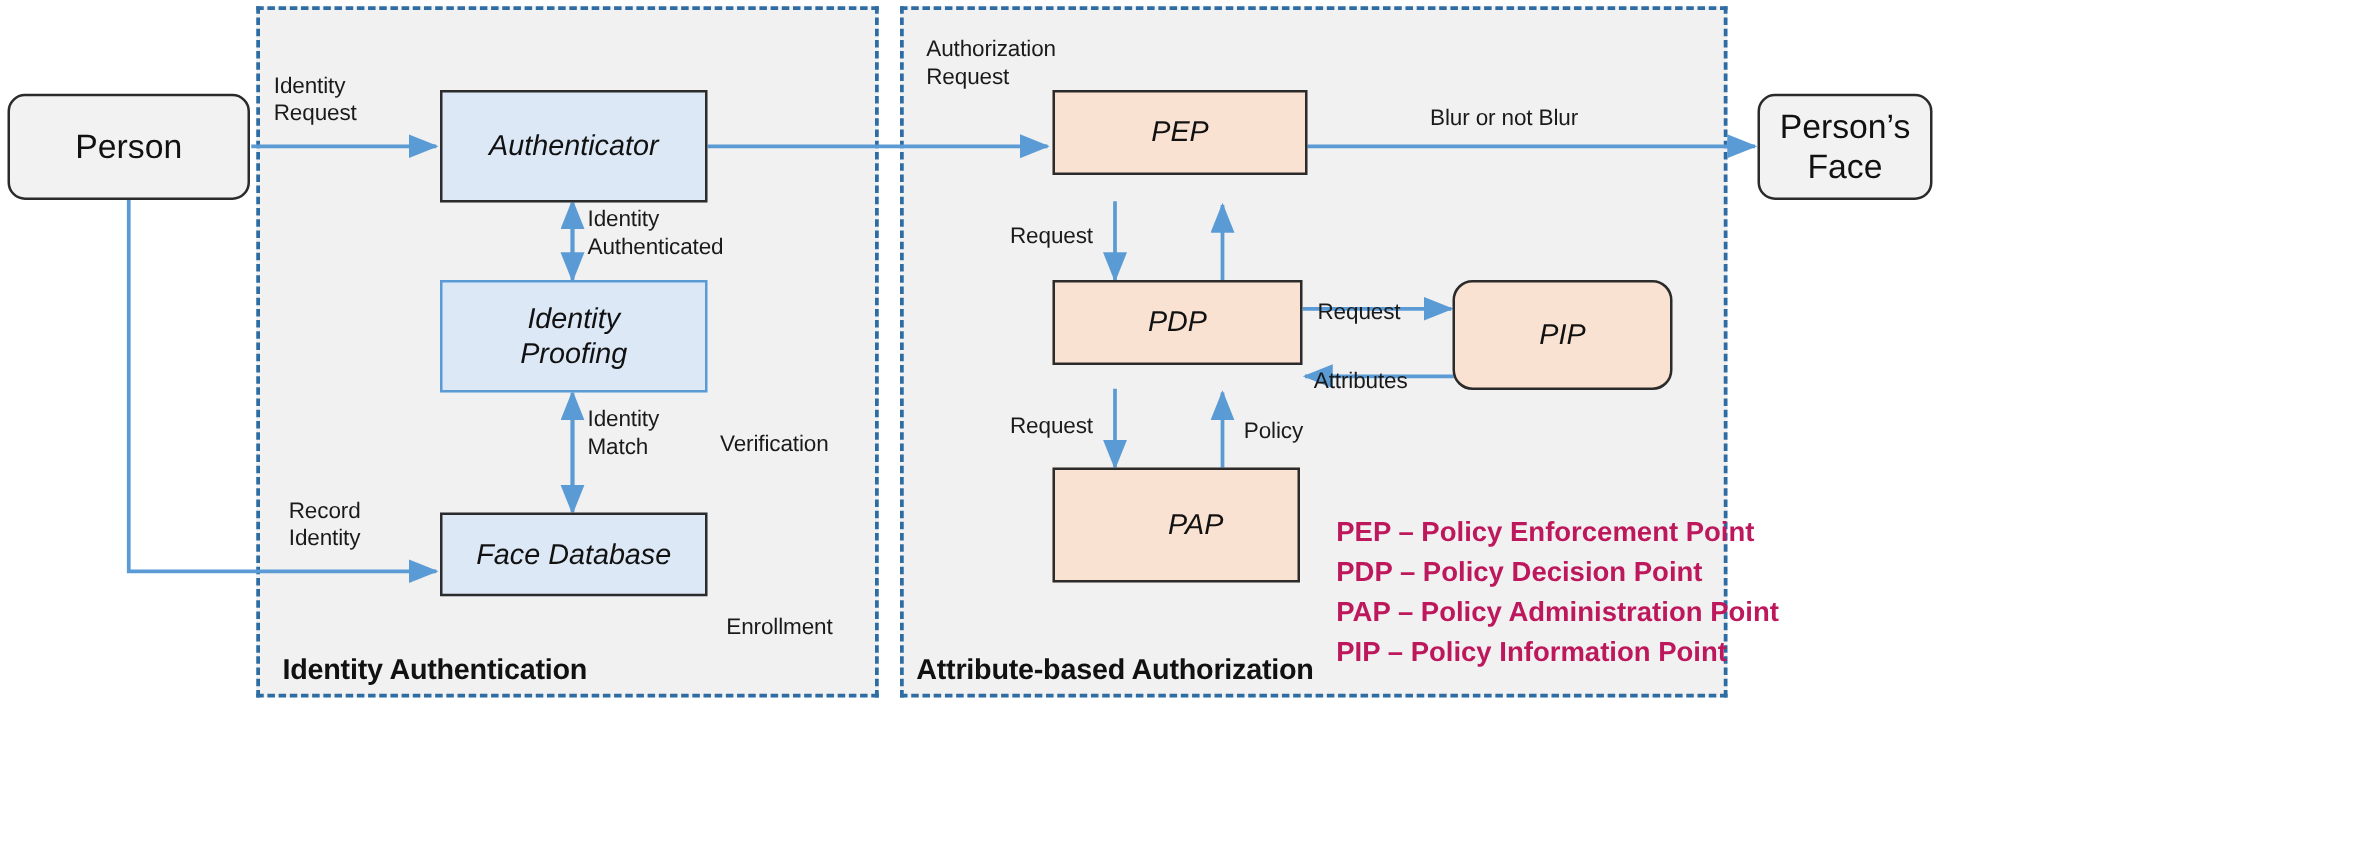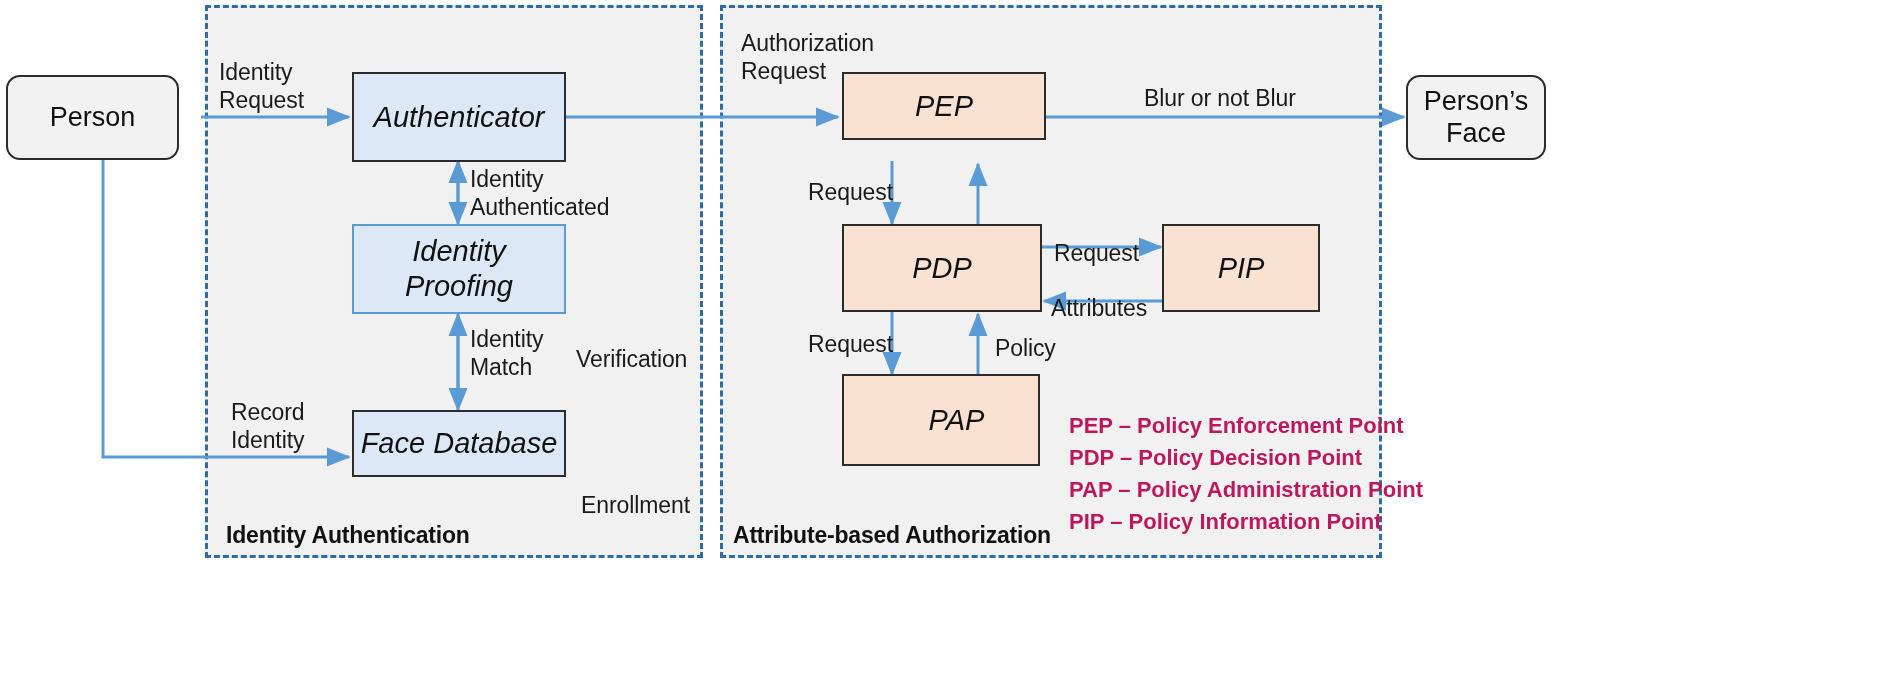--- a/index.html
+++ b/index.html
@@ -49,32 +49,32 @@
 
   
   .node{
     position:absolute;
     box-sizing:border-box;
     display:flex;
     align-items:center;
     justify-content:center;
     text-align:center;
     font-style:italic;
-    font-size:29px;
+    font-size:23px;
     color:#111;
     line-height:1.2;
   }
   .node.blue{ background:#dce8f6; border:2.5px solid #2b2b2b; }
   .node.blue-thin{ background:#dce8f6; border:2px solid #5b9bd5; }
   .node.peach{ background:#fae2d2; border:2.5px solid #2b2b2b; }
 
   
   .elabel{
     position:absolute;
-    font-size:23px;
+    font-size:18px;
     color:#1a1a1a;
     line-height:1.22;
     white-space:pre-line;
     letter-spacing:-0.1px;
   }
 
   
   .legend{
     position:absolute;
     font-size:22px;
@@ -130,21 +130,21 @@
       <line x1="1042" y1="247" x2="1161" y2="247"></line>
 
       <line x1="1163" y1="301" x2="1044" y2="301"></line>
 
       <line x1="892" y1="311" x2="892" y2="374"></line>
 
       <line x1="978" y1="378" x2="978" y2="314"></line>
     </g>
   </svg>
 
-  <div class="actor" style="left:6px; top:75px; width:173px; height:85px;">
+  <div class="actor" style="left:6px; top:75px; width:194px; height:85px;">
     <span>Person</span>
   </div>
 
   <div class="actor" style="left:1406px; top:75px; width:140px; height:85px; white-space:pre-line;">
     <span>Person’s
 Face</span>
   </div>
 
   <div class="node blue" style="left:352px; top:72px; width:214px; height:90px;">
     <span>Authenticator</span>
@@ -156,29 +156,29 @@
   </div>
 
   <div class="node blue" style="left:352px; top:410px; width:214px; height:67px;text-align:center;">
     <span>Face Database</span>
   </div>
 
   <div class="node peach" style="left:842px; top:72px; width:204px; height:68px;">
     <span>PEP</span>
   </div>
 
-  <div class="node peach" style="left:842px; top:224px; width:200px; height:88px;">
+  <div class="node peach" style="left:842px; top:224px; width:200px; height:68px;">
     <span>PDP</span>
   </div>
 
   <div class="node peach" style="left:842px; top:374px; width:198px; height:92px;padding-left:31px;">
     <span>PAP</span>
   </div>
 
-  <div class="node peach" style="left:1162px; top:224px; width:158px; height:88px;">
+  <div class="node peach" style="left:1162px; top:224px; width:176px; height:88px;border-radius:16px;">
     <span>PIP</span>
   </div>
 
   <div class="elabel" style="left:219px; top:58px;">Identity
 Request</div>
 
   <div class="elabel" style="left:470px; top:165px;">Identity
 Authenticated</div>
 
   <div class="elabel" style="left:470px; top:325px;">Identity

